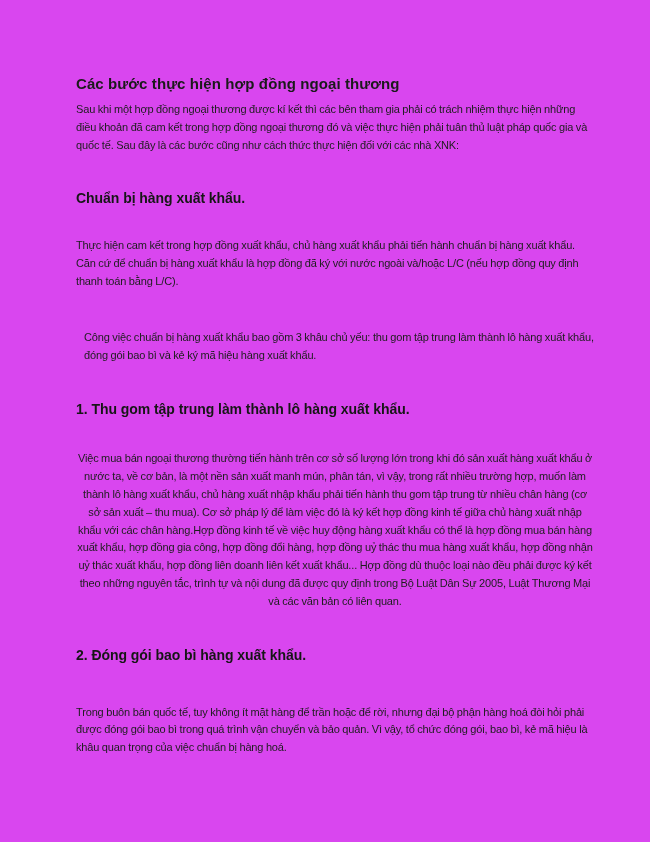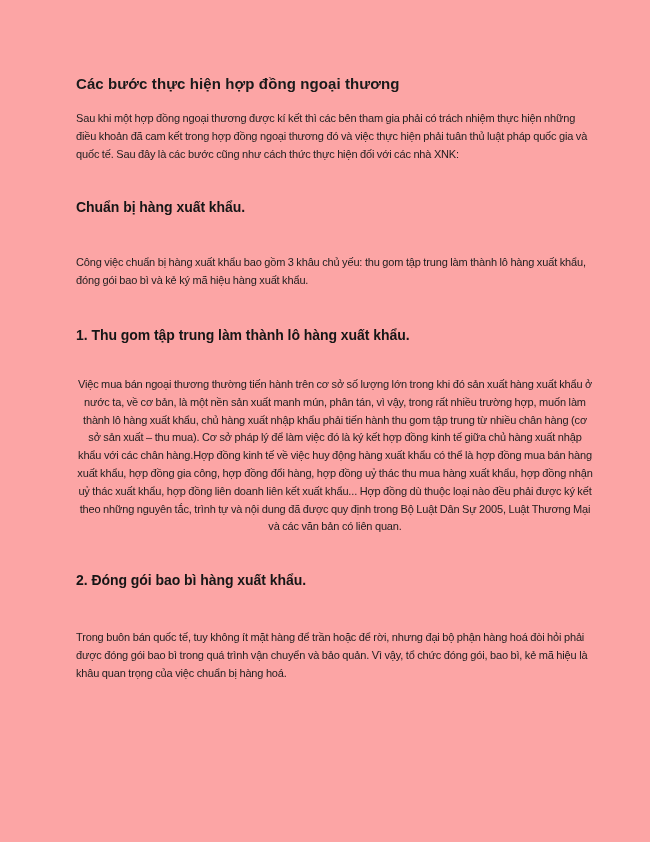--- a/index.html
+++ b/index.html
@@ -4,21 +4,21 @@
 <style>
   html, body {
     margin: 0;
     padding: 0;
     background: #ffffff;
   }
   .page {
     position: relative;
     width: 650px;
     height: 842px;
-    background: #fca5a5;
+    background: #d946ef;
     overflow: hidden;
     font-family: "Liberation Sans", "DejaVu Sans", sans-serif;
     color: #1d1d1d;
   }
   .content {
     position: absolute;
     top: 74px;
     left: 76px;
     width: 518px;
   }
@@ -40,41 +40,42 @@
     color: #1d1d1d;
   }
   .sub-heading {
     margin: 0;
     font-size: 14px;
     font-weight: bold;
     line-height: 18px;
     letter-spacing: -0.05px;
     color: #161616;
   }
-  .mt-intro    { margin-top: 16px; }
+  .mt-intro    { margin-top: 7px; }
   .mt-h-prep   { margin-top: 35px; }
   .mt-p-prep1  { margin-top: 30px; }
-  .mt-p-prep2  { margin-top: 38px; }
+  .mt-p-prep2  { margin-top: 38px; margin-left: 8px; }
   .mt-h-step1  { margin-top: 36px; }
   .mt-p-step1  { margin-top: 32px; text-align: center; }
   .mt-h-step2  { margin-top: 35px; }
   .mt-p-step2  { margin-top: 40px; }
 </style>
 </head>
 <body>
 
 <div class="page">
   <div class="content">
 
     <h1 class="doc-title">Các bước thực hiện hợp đồng ngoại thương</h1>
 
     <p class="body-para mt-intro">Sau khi một hợp đồng ngoại thương được kí kết thì các bên tham gia phải có trách nhiệm thực hiện những điều khoản đã cam kết trong hợp đồng ngoại thương đó và việc thực hiện phải tuân thủ luật pháp quốc gia và quốc tế. Sau đây là các bước cũng như cách thức thực hiện đối với các nhà XNK:</p>
 
     <h2 class="sub-heading mt-h-prep">Chuẩn bị hàng xuất khẩu.</h2>
 
+    <p class="body-para mt-p-prep1">Thực hiện cam kết trong hợp đồng xuất khẩu, chủ hàng xuất khẩu phải tiến hành chuẩn bị hàng xuất khẩu. Căn cứ để chuẩn bị hàng xuất khẩu là hợp đồng đã ký với nước ngoài và/hoặc L/C (nếu hợp đồng quy định thanh toán bằng L/C).</p>
 
     <p class="body-para mt-p-prep2">Công việc chuẩn bị hàng xuất khẩu bao gồm 3 khâu chủ yếu: thu gom tập trung làm thành lô hàng xuất khẩu, đóng gói bao bì và kẻ ký mã hiệu hàng xuất khẩu.</p>
 
     <h2 class="sub-heading mt-h-step1">1. Thu gom tập trung làm thành lô hàng xuất khẩu.</h2>
 
     <p class="body-para mt-p-step1">Việc mua bán ngoại thương thường tiến hành trên cơ sở số lượng lớn trong khi đó sản xuất hàng xuất khẩu ở nước ta, về cơ bản, là một nền sản xuất manh mún, phân tán, vì vậy, trong rất nhiều trường hợp, muốn làm thành lô hàng xuất khẩu, chủ hàng xuất nhập khẩu phải tiến hành thu gom tập trung từ nhiều chân hàng (cơ sở sản xuất – thu mua). Cơ sở pháp lý để làm việc đó là ký kết hợp đồng kinh tế giữa chủ hàng xuất nhập khẩu với các chân hàng.Hợp đồng kinh tế về việc huy động hàng xuất khẩu có thể là hợp đồng mua bán hàng xuất khẩu, hợp đồng gia công, hợp đồng đổi hàng, hợp đồng uỷ thác thu mua hàng xuất khẩu, hợp đồng nhận uỷ thác xuất khẩu, hợp đồng liên doanh liên kết xuất khẩu... Hợp đồng dù thuộc loại nào đều phải được ký kết theo những nguyên tắc, trình tự và nội dung đã được quy định trong Bộ Luật Dân Sự 2005, Luật Thương Mại và các văn bản có liên quan.</p>
 
     <h2 class="sub-heading mt-h-step2">2. Đóng gói bao bì hàng xuất khẩu.</h2>
 
     <p class="body-para mt-p-step2">Trong buôn bán quốc tế, tuy không ít mặt hàng để trần hoặc để rời, nhưng đại bộ phận hàng hoá đòi hỏi phải được đóng gói bao bì trong quá trình vận chuyển và bảo quản. Vì vậy, tổ chức đóng gói, bao bì, kẻ mã hiệu là khâu quan trọng của việc chuẩn bị hàng hoá.</p>

